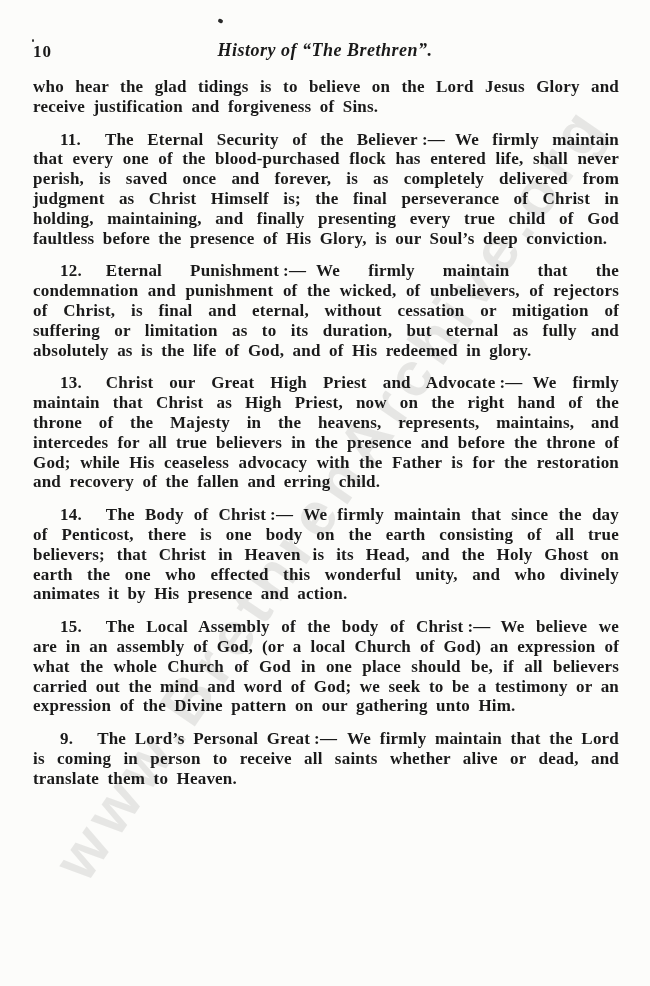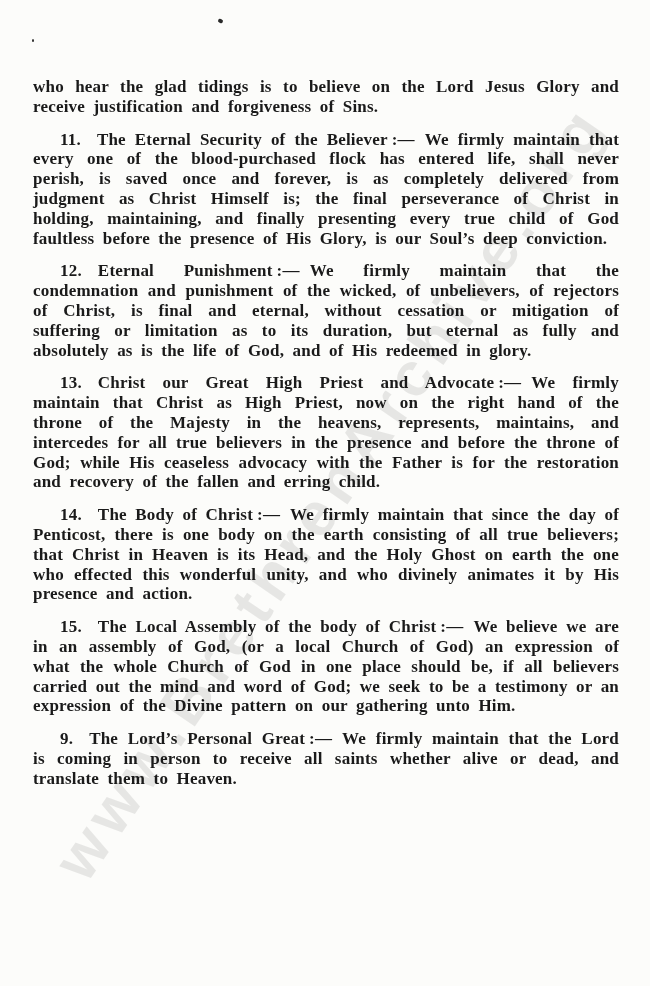--- a/index.html
+++ b/index.html
@@ -78,34 +78,38 @@
     margin: 0 0 13px 0;
     font-size: 17px;
     font-weight: 700;
     line-height: 19.8px;
     text-align: justify;
     word-spacing: 4px;
     letter-spacing: 0.2px;
   }
   p.para.indent { text-indent: 27px; }
   p.para.no-indent { text-indent: 0; }
-  .para-number { margin-right: 16px; }
+  .para-number { margin-right: 24px; }
   .para-title  { }
   .para-sep    { margin-left: 4px; margin-right: 10px; }
 </style>
 </head>
 <body>
 
 <div class="page">
 
   <div class="watermark">www.BrethrenArchive.org</div>
 
   <div class="speck speck-top-center"></div>
   <div class="speck speck-pagenum"></div>
 
+  <div class="header-row">
+    <span class="page-number">10</span>
+    <div class="running-head">History of “The Brethren”.</div>
+  </div>
 
   <div class="content">
 
     <p class="para no-indent"><span>who hear the glad tidings is to believe on the Lord Jesus Glory and receive justification and forgiveness of Sins.</span></p>
 
     <p class="para indent"><span class="para-number">11.</span><span class="para-title">The Eternal Security of the Believer</span><span class="para-sep">:—</span><span>We firmly maintain that every one of the blood-purchased flock has entered life, shall never perish, is saved once and forever, is as completely delivered from judgment as Christ Himself is; the final perseverance of Christ in holding, maintaining, and finally presenting every true child of God faultless before the presence of His Glory, is our Soul’s deep conviction.</span></p>
 
     <p class="para indent"><span class="para-number">12.</span><span class="para-title">Eternal Punishment</span><span class="para-sep">:—</span><span>We firmly maintain that the condemnation and punishment of the wicked, of unbelievers, of rejectors of Christ, is final and eternal, without cessation or mitigation of suffering or limitation as to its duration, but eternal as fully and absolutely as is the life of God, and of His redeemed in glory.</span></p>
 
     <p class="para indent"><span class="para-number">13.</span><span class="para-title">Christ our Great High Priest and Advocate</span><span class="para-sep">:—</span><span>We firmly maintain that Christ as High Priest, now on the right hand of the throne of the Majesty in the heavens, represents, maintains, and intercedes for all true believers in the presence and before the throne of God; while His ceaseless advocacy with the Father is for the restoration and recovery of the fallen and erring child.</span></p>

